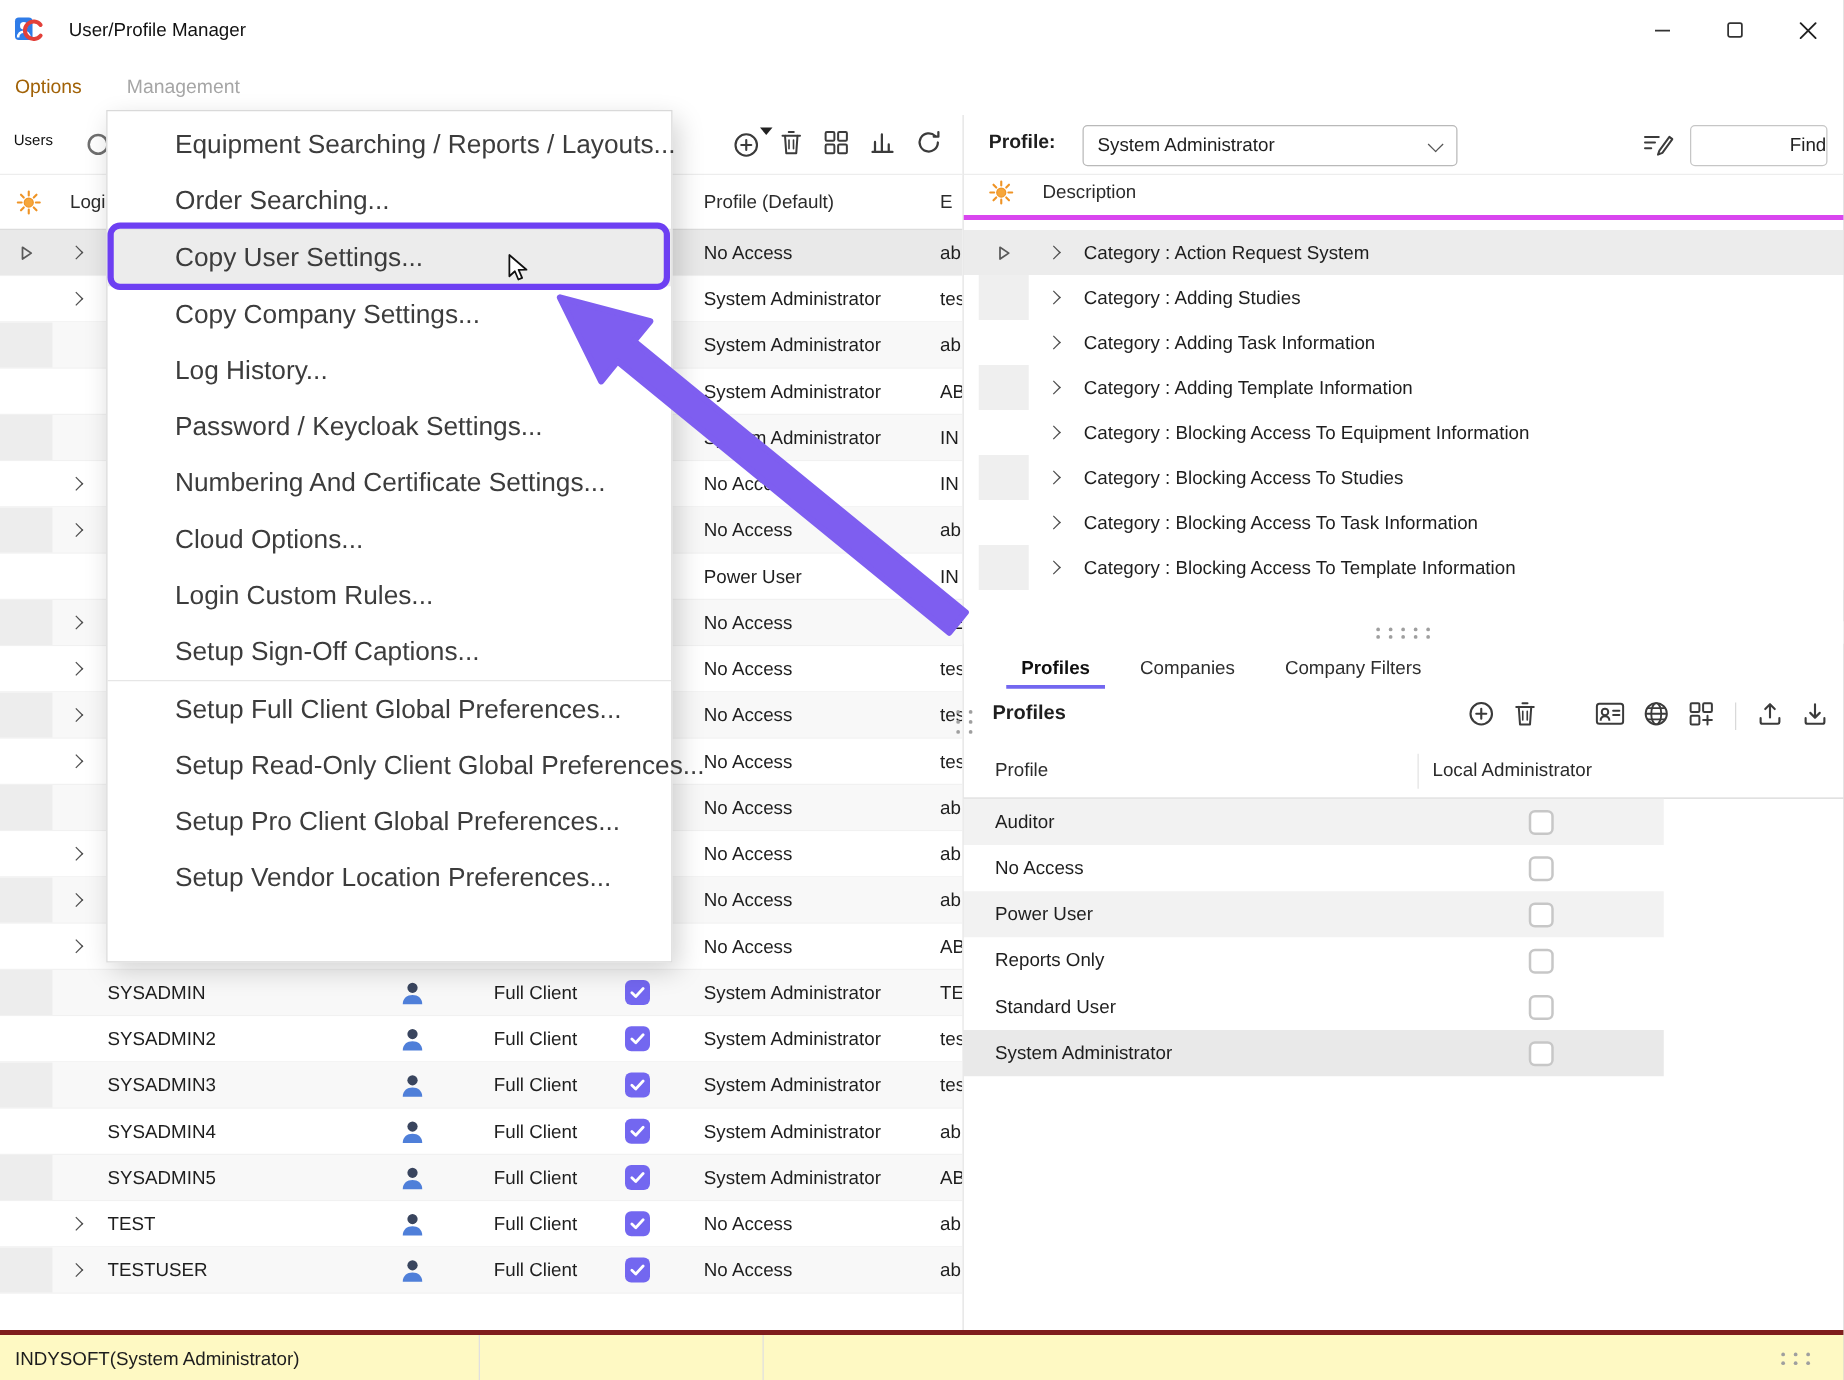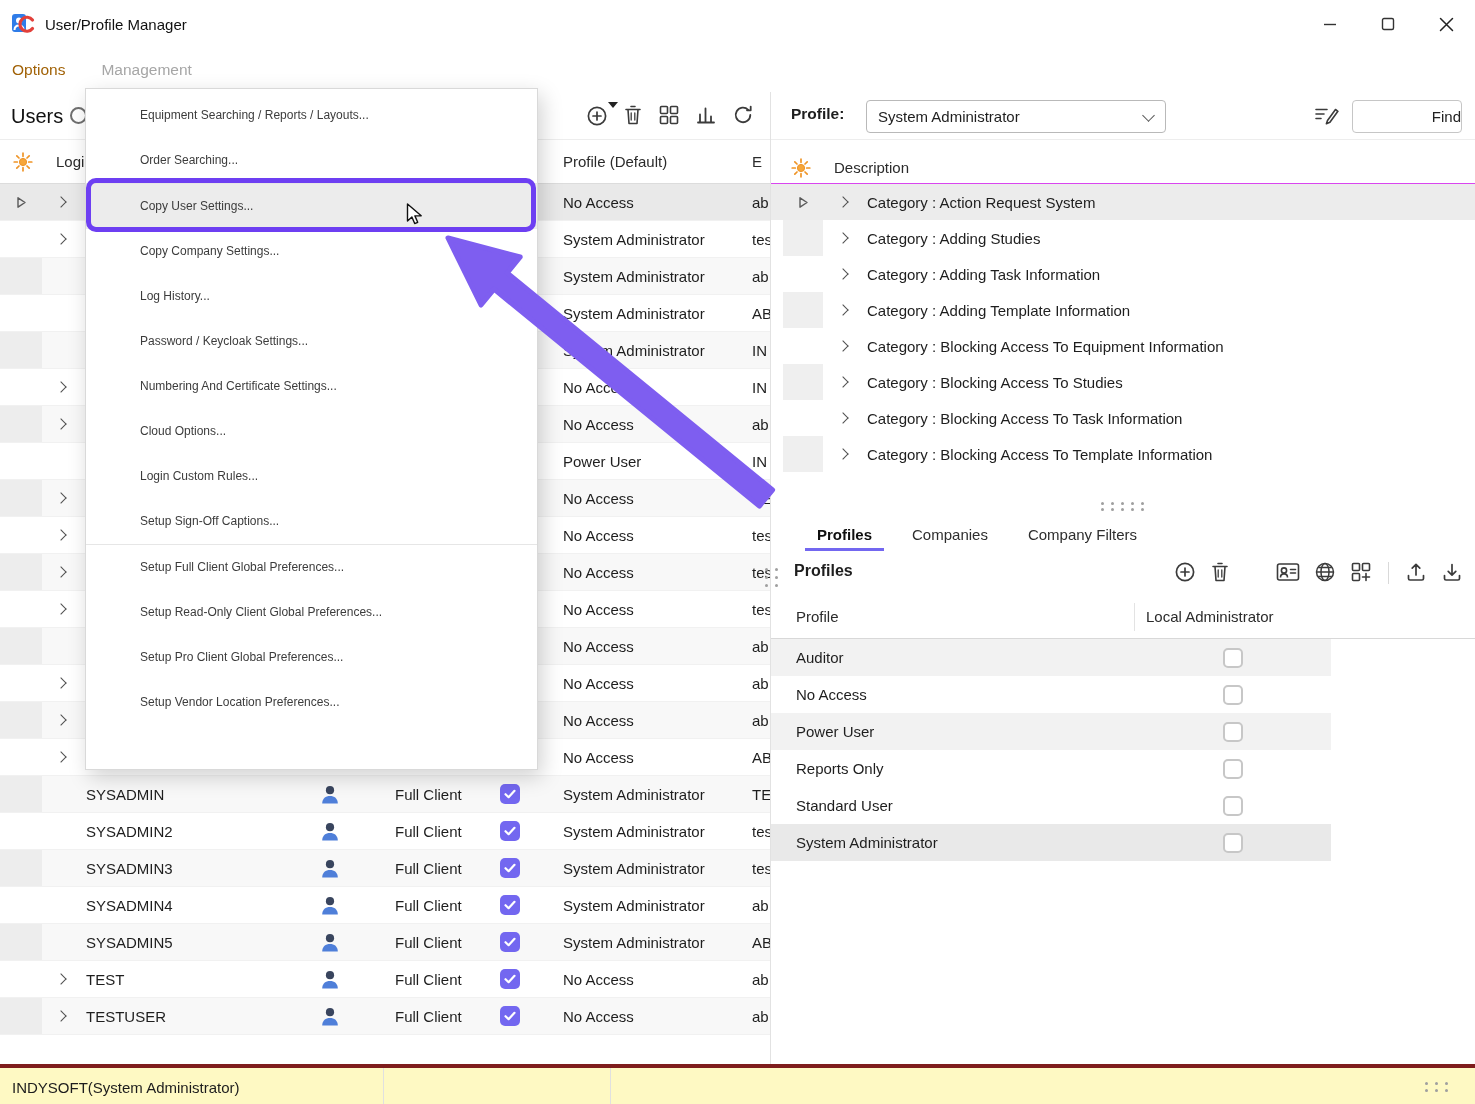--- a/index.html
+++ b/index.html
@@ -2,32 +2,32 @@
 <html><head>
 <meta charset="utf-8">
 <style>
 *{margin:0;padding:0;box-sizing:border-box}
 html,body{background:#8d8d8d}
 #app{position:relative;width:1475px;height:1104px;background:#fff;font-family:"Liberation Sans",sans-serif;font-size:15px;color:#1e1e1e;overflow:hidden;margin:0 auto}
 
 
 .titlebar{position:absolute;left:0;top:0;width:100%;height:48px;background:#fff;display:flex;align-items:center}
 .app-icon{margin-left:9px}
-.title-text{margin-left:10px;font-size:15px;color:#111}
+.title-text{margin-left:20px;font-size:15px;color:#111}
 .winbtns{position:absolute;right:0;top:0;height:48px;display:flex}
 .winbtn{width:58px;height:48px;display:flex;align-items:center;justify-content:center}
 
 
 .menubar{position:absolute;left:0;top:48px;width:100%;height:44px;background:#fff;display:flex;align-items:center;gap:36px;padding-left:12px;font-size:15.5px}
 .mb-options{color:#a16207}
 .mb-management{color:#a6a6a6}
 
 
 .left-toolbar{position:absolute;left:0;top:92px;width:770px;height:48px;background:#fff;border-bottom:1px solid #ededed}
-.users-label{position:absolute;left:11px;top:13px;font-size:20px;color:#101010}
+.users-label{position:absolute;left:11px;top:13px;font-size:12px;color:#101010}
 .search-ring{position:absolute;left:70px;top:15px;width:17px;height:17px;border:2px solid #6f6f6f;border-radius:50%}
 .lt-icons{position:absolute;left:586px;top:0;height:48px;display:flex;align-items:center;gap:15px}
 .icon-wrap{position:relative;display:inline-flex}
 .add-caret{position:absolute;top:-3px;right:-10px;width:0;height:0;border-left:5px solid transparent;border-right:5px solid transparent;border-top:6px solid #222}
 
 .users-header{position:absolute;left:0;top:140px;width:770px;height:44px;background:#fff;border-bottom:1px solid #dcdcdc}
 .uh-sun{position:absolute;left:13px;top:12px}
 .uh-login{position:absolute;left:56px;top:13px;color:#2b2b2b}
 .uh-profile{position:absolute;left:563px;top:13px;color:#2b2b2b}
 .uh-extra{position:absolute;left:752px;top:13px;color:#2b2b2b}
@@ -53,21 +53,21 @@
 
 
 .right-panel{position:absolute;left:770px;top:92px;width:705px;height:972px;border-left:1px solid #e2e2e2;background:#fff}
 .profile-bar{position:absolute;left:0;top:0;width:100%;height:48px;border-bottom:1px solid #ededed}
 .pb-label{position:absolute;left:20px;top:13px;font-weight:700;font-size:15.5px}
 .combo{position:absolute;left:95px;top:8px;width:300px;height:33px;border:1px solid #b9b9b9;border-radius:4px;background:#fff;display:flex;align-items:center;padding-left:11px}
 .combo-chev{position:absolute;right:12px;top:10px;width:9px;height:9px;border-right:1.7px solid #555;border-bottom:1.7px solid #555;transform:rotate(45deg)}
 .rename-btn{position:absolute;left:542px;top:12px;display:inline-flex}
 .find-btn{position:absolute;right:13px;top:8px;width:110px;height:33px;border:1px solid #c6c6c6;border-radius:4px;background:#fff;display:flex;align-items:center;justify-content:flex-end;color:#222}
 
-.tree-header{position:absolute;left:0;top:54px;width:100%;height:44px;border-bottom:7px solid #d946ef}
+.tree-header{position:absolute;left:0;top:40px;width:100%;height:44px;border-bottom:4px solid #d946ef}
 .th-sun{position:absolute;left:20px;top:12px}
 .th-desc{position:absolute;left:63px;top:13px;color:#2b2b2b}
 
 .tree-rows{position:absolute;left:0;top:92px;width:100%;height:313px;overflow:hidden}
 .trow{display:flex;height:36px;align-items:center;background:#fff;padding-left:12px}
 .trow.sel{background:#ececec}
 .trow.alt .t-ind{background:#efefef}
 .t-ind{width:40px;height:100%;display:flex;align-items:center;justify-content:center;flex:none}
 .t-chev{width:40px;display:flex;justify-content:center;flex:none}
 .t-label{padding-left:4px;white-space:nowrap}
@@ -99,21 +99,21 @@
 
 
 .statusbar{position:absolute;left:0;top:1064px;width:100%;height:48px;background:#fef9c3;border-top:4px solid #7f1d1d}
 .sb-text{position:absolute;left:12px;top:11px;color:#1d1d1d}
 .sb-div1{position:absolute;left:383px;top:0;width:1px;height:100%;background:#e0e0e0}
 .sb-div2{position:absolute;left:610px;top:0;width:1px;height:100%;background:#e0e0e0}
 .sb-grip{position:absolute;right:24px;top:14px;display:grid;grid-template-columns:repeat(3,6px);gap:4px}
 
 
 .menu-popup{position:absolute;left:85px;top:88px;width:453px;height:682px;background:#fff;border:1px solid #d9d9d9;box-shadow:4px 7px 20px rgba(0,0,0,.18);z-index:40;padding-top:4px}
-.menu-item{height:45px;line-height:45px;padding-left:54px;font-size:12px;color:#3c3c3c;white-space:nowrap}
+.menu-item{height:45px;line-height:45px;padding-left:54px;font-size:21px;color:#3c3c3c;white-space:nowrap}
 .menu-item.hl{background:#ececec}
 .menu-sep{height:1px;background:#e6e6e6}
 
 
 .anno-rect{position:absolute;left:86px;top:178px;width:450px;height:54px;border:5px solid #6D3FF2;border-radius:10px;z-index:60;pointer-events:none}
 .anno-arrow{position:absolute;left:0;top:0;z-index:59;pointer-events:none}
 .cursor-svg{position:absolute;left:406px;top:203px;z-index:70;pointer-events:none}
 </style>
 </head>
 <body>

